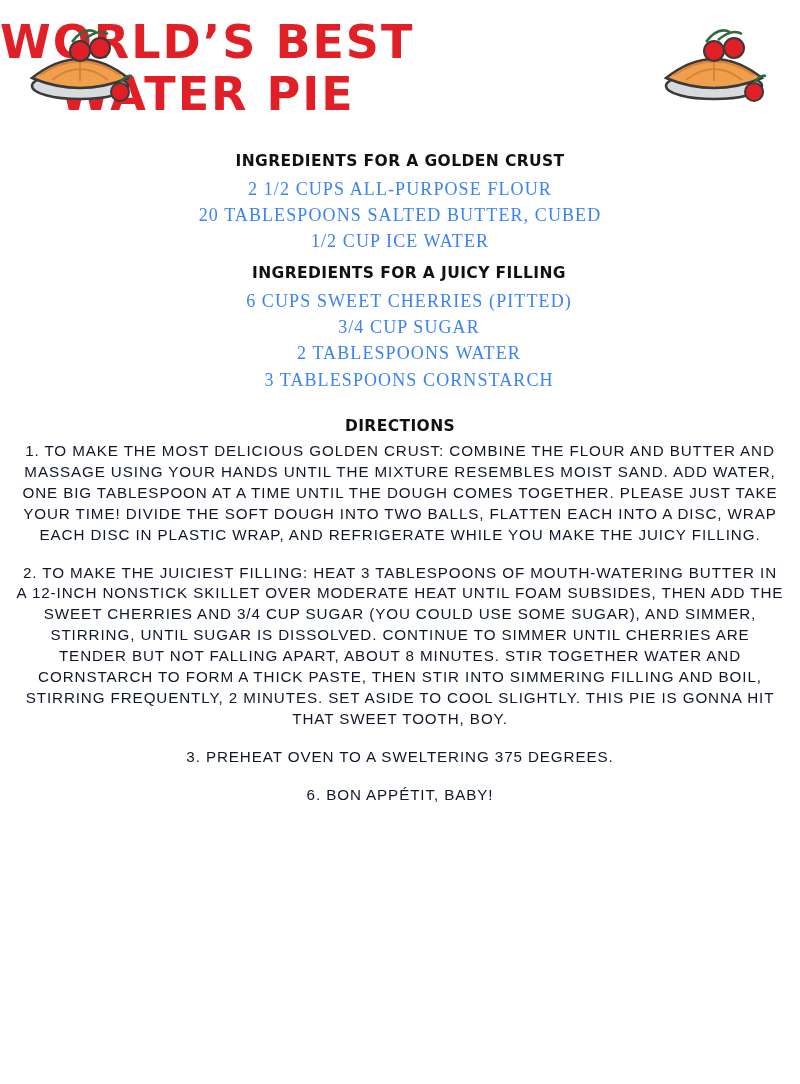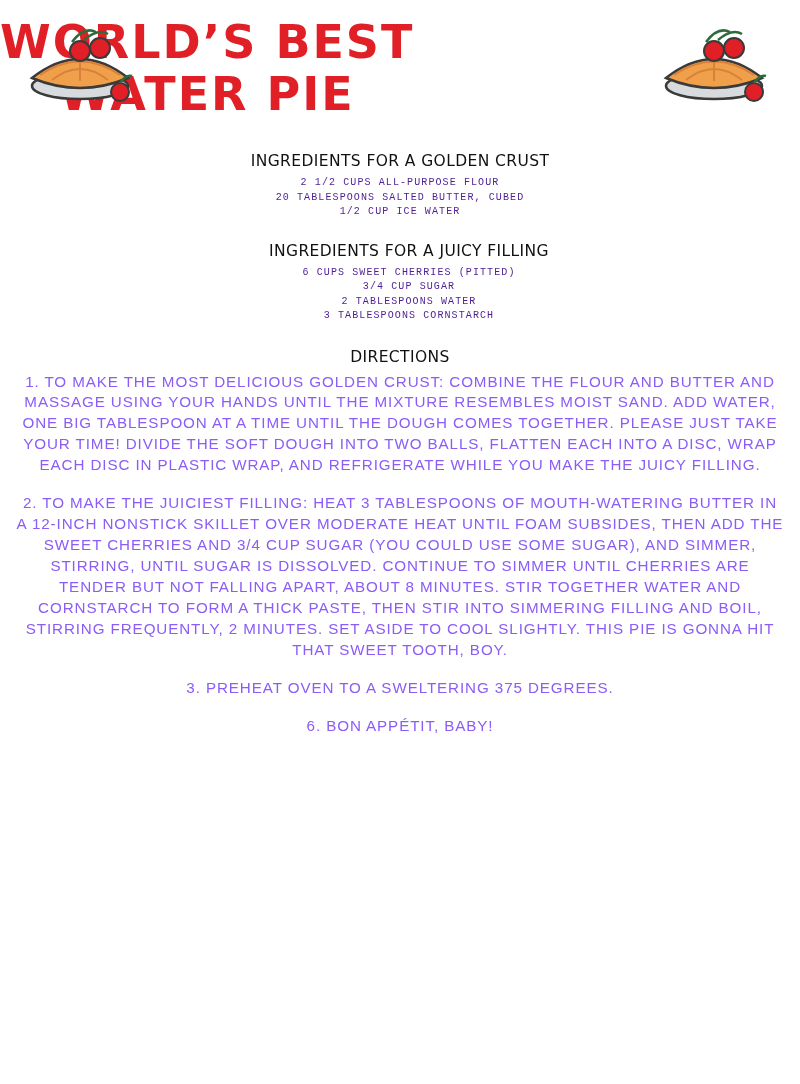--- a/index.html
+++ b/index.html
@@ -50,43 +50,43 @@
     right: 22px;
     top: 18px;
   }
 
   
   .section {
     text-align: center;
   }
   .section-heading {
     font-family: "DejaVu Sans", sans-serif;
-    font-weight: normal;
+    font-weight: bold;
     color: #111111;
     font-size: 15.5px;
     letter-spacing: 0.4px;
     margin-bottom: 6px;
   }
   .ingredients {
-    font-family: Liberation Mono, monospace;
-    color: #4c1d95;
-    font-size: 10px;
+    font-family: Liberation Serif, serif;
+    color: #3b82f6;
+    font-size: 18px;
     line-height: 1.45;
     letter-spacing: 1.1px;
   }
   .sec-crust { margin-top: 22px; }
-  .sec-filling { margin-top: 22px; padding-left: 18px; }
+  .sec-filling { margin-top: 10px; padding-left: 18px; }
   .sec-directions { margin-top: 24px; }
 
   .directions-body {
     padding: 0 16px;
     text-align: center;
   }
   .step {
-    color: #8b5cf6;
+    color: #0f172a;
     font-size: 15.2px;
     line-height: 1.38;
     letter-spacing: 0.9px;
     margin: 0 0 17px 0;
   }
   .step:last-child { margin-bottom: 16px; }
 </style>
 </head>
 <body>
 

